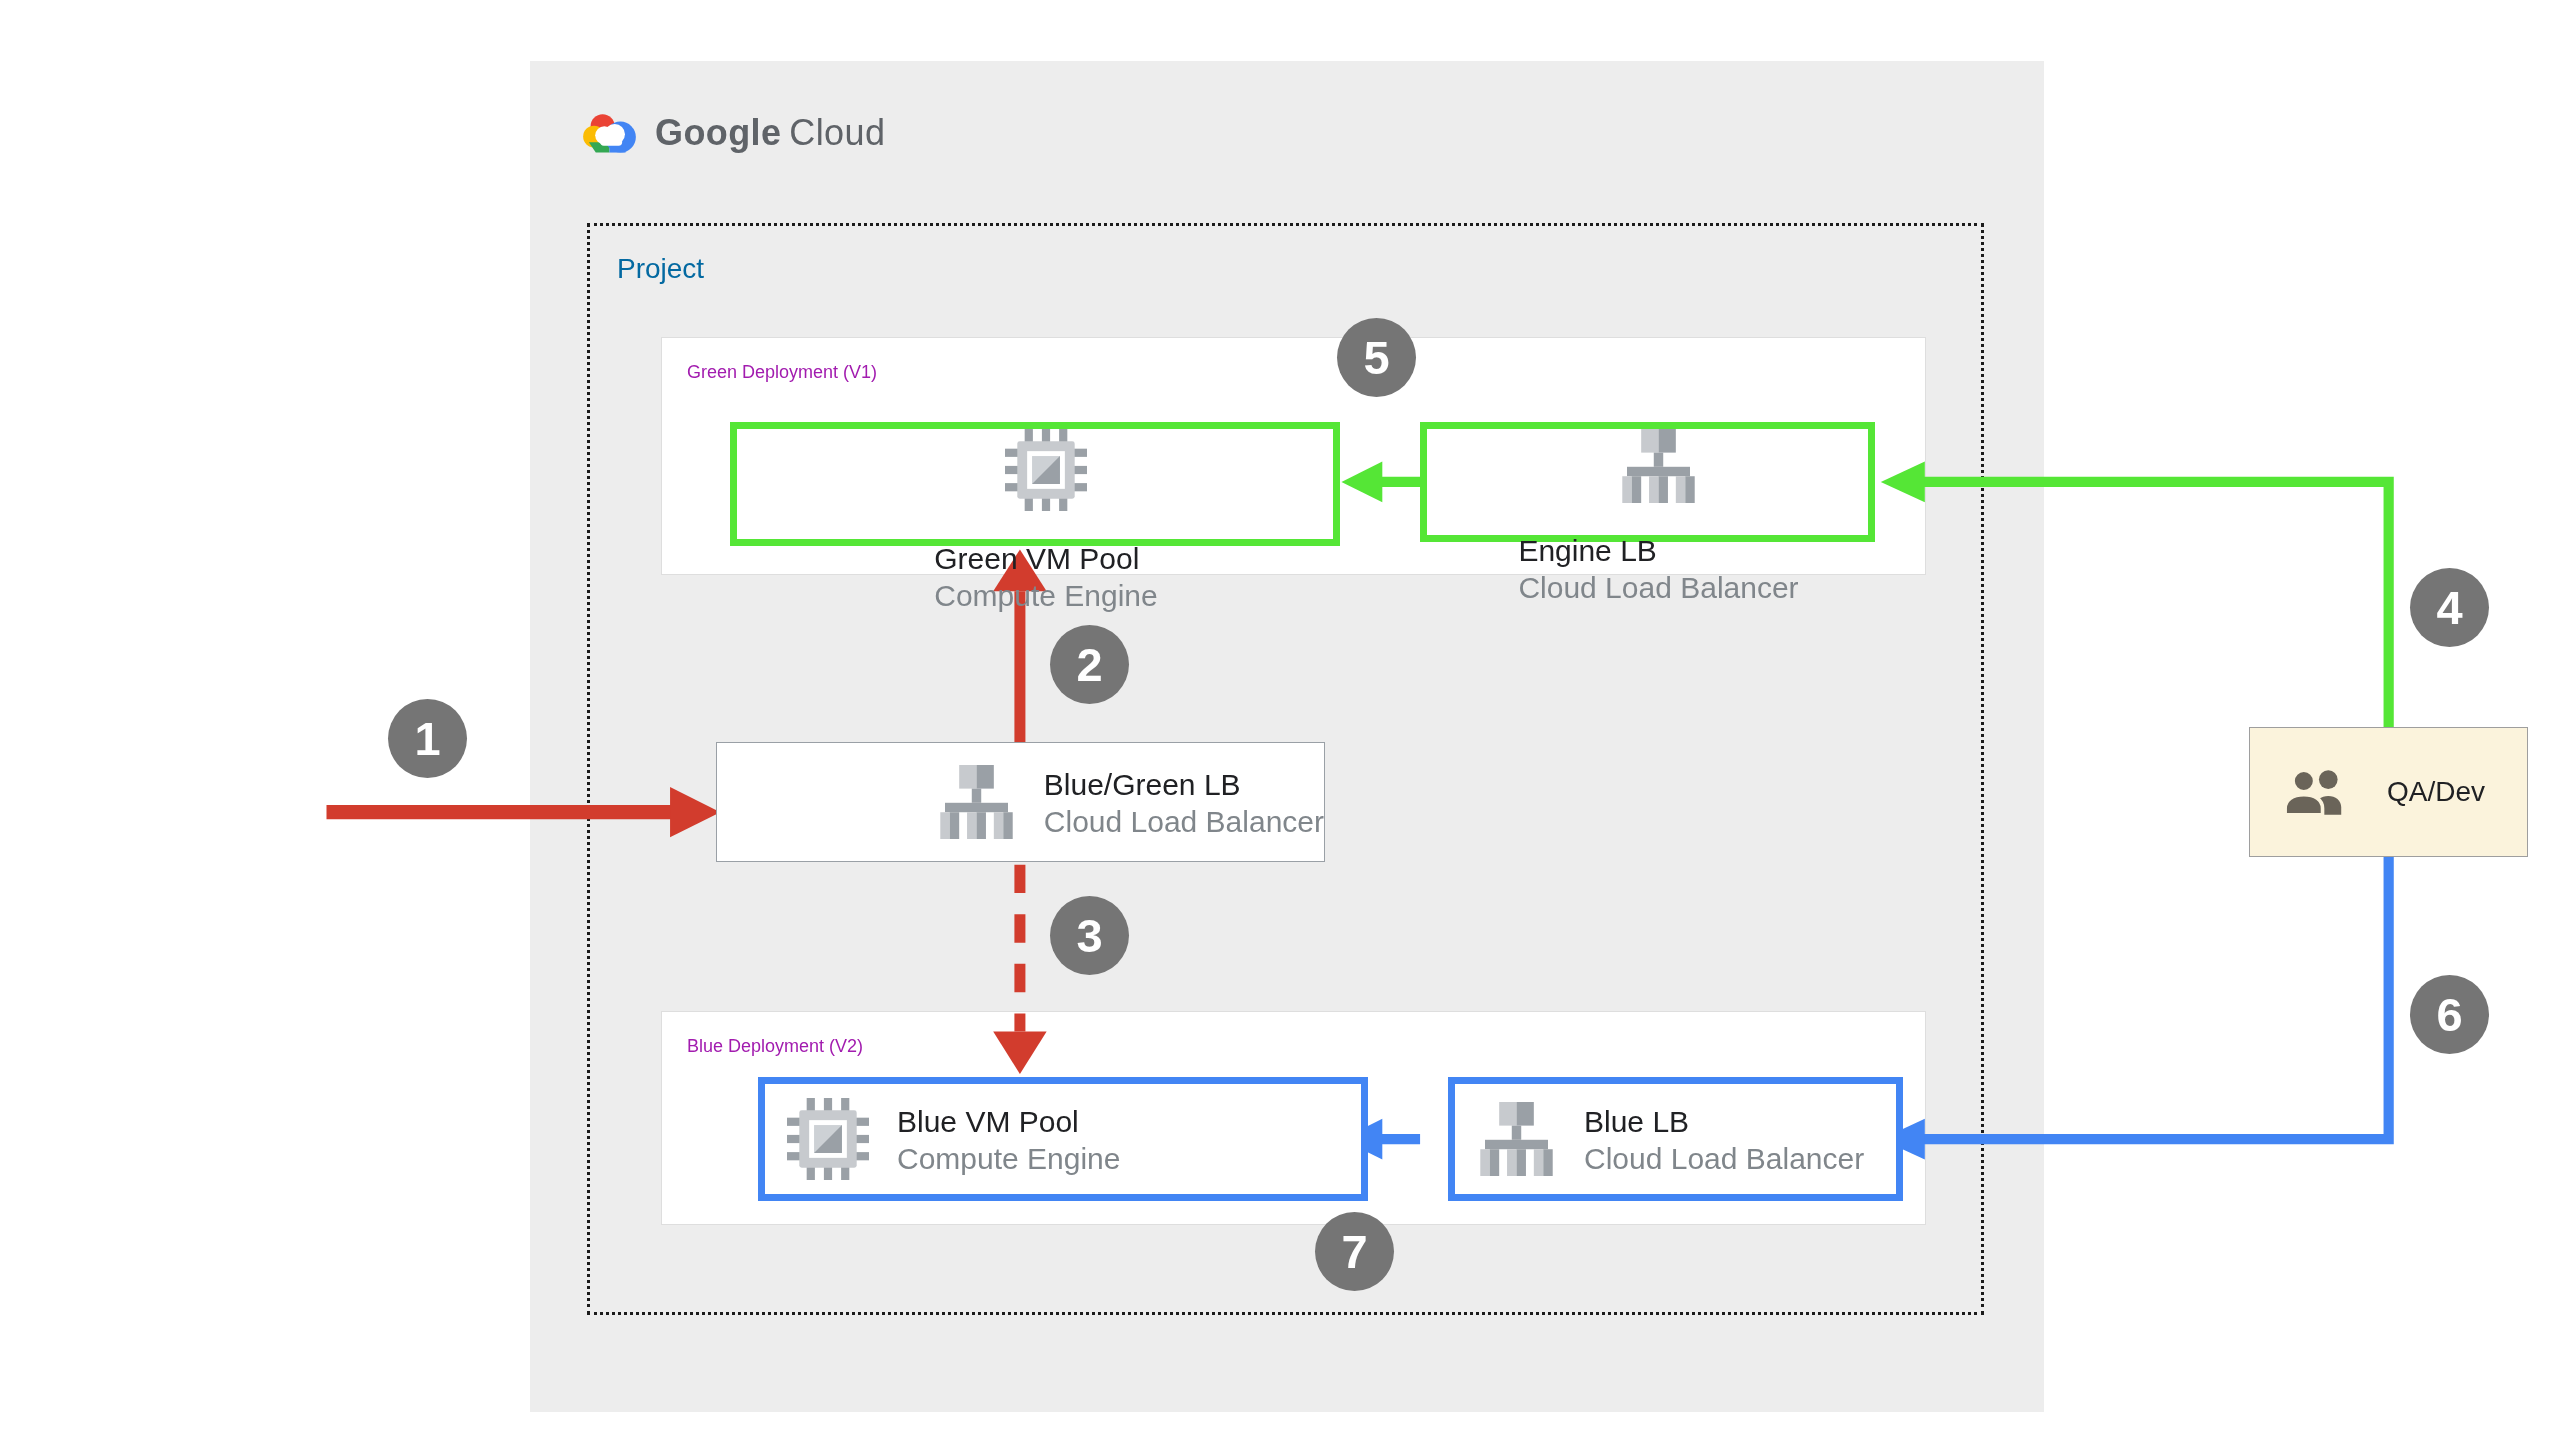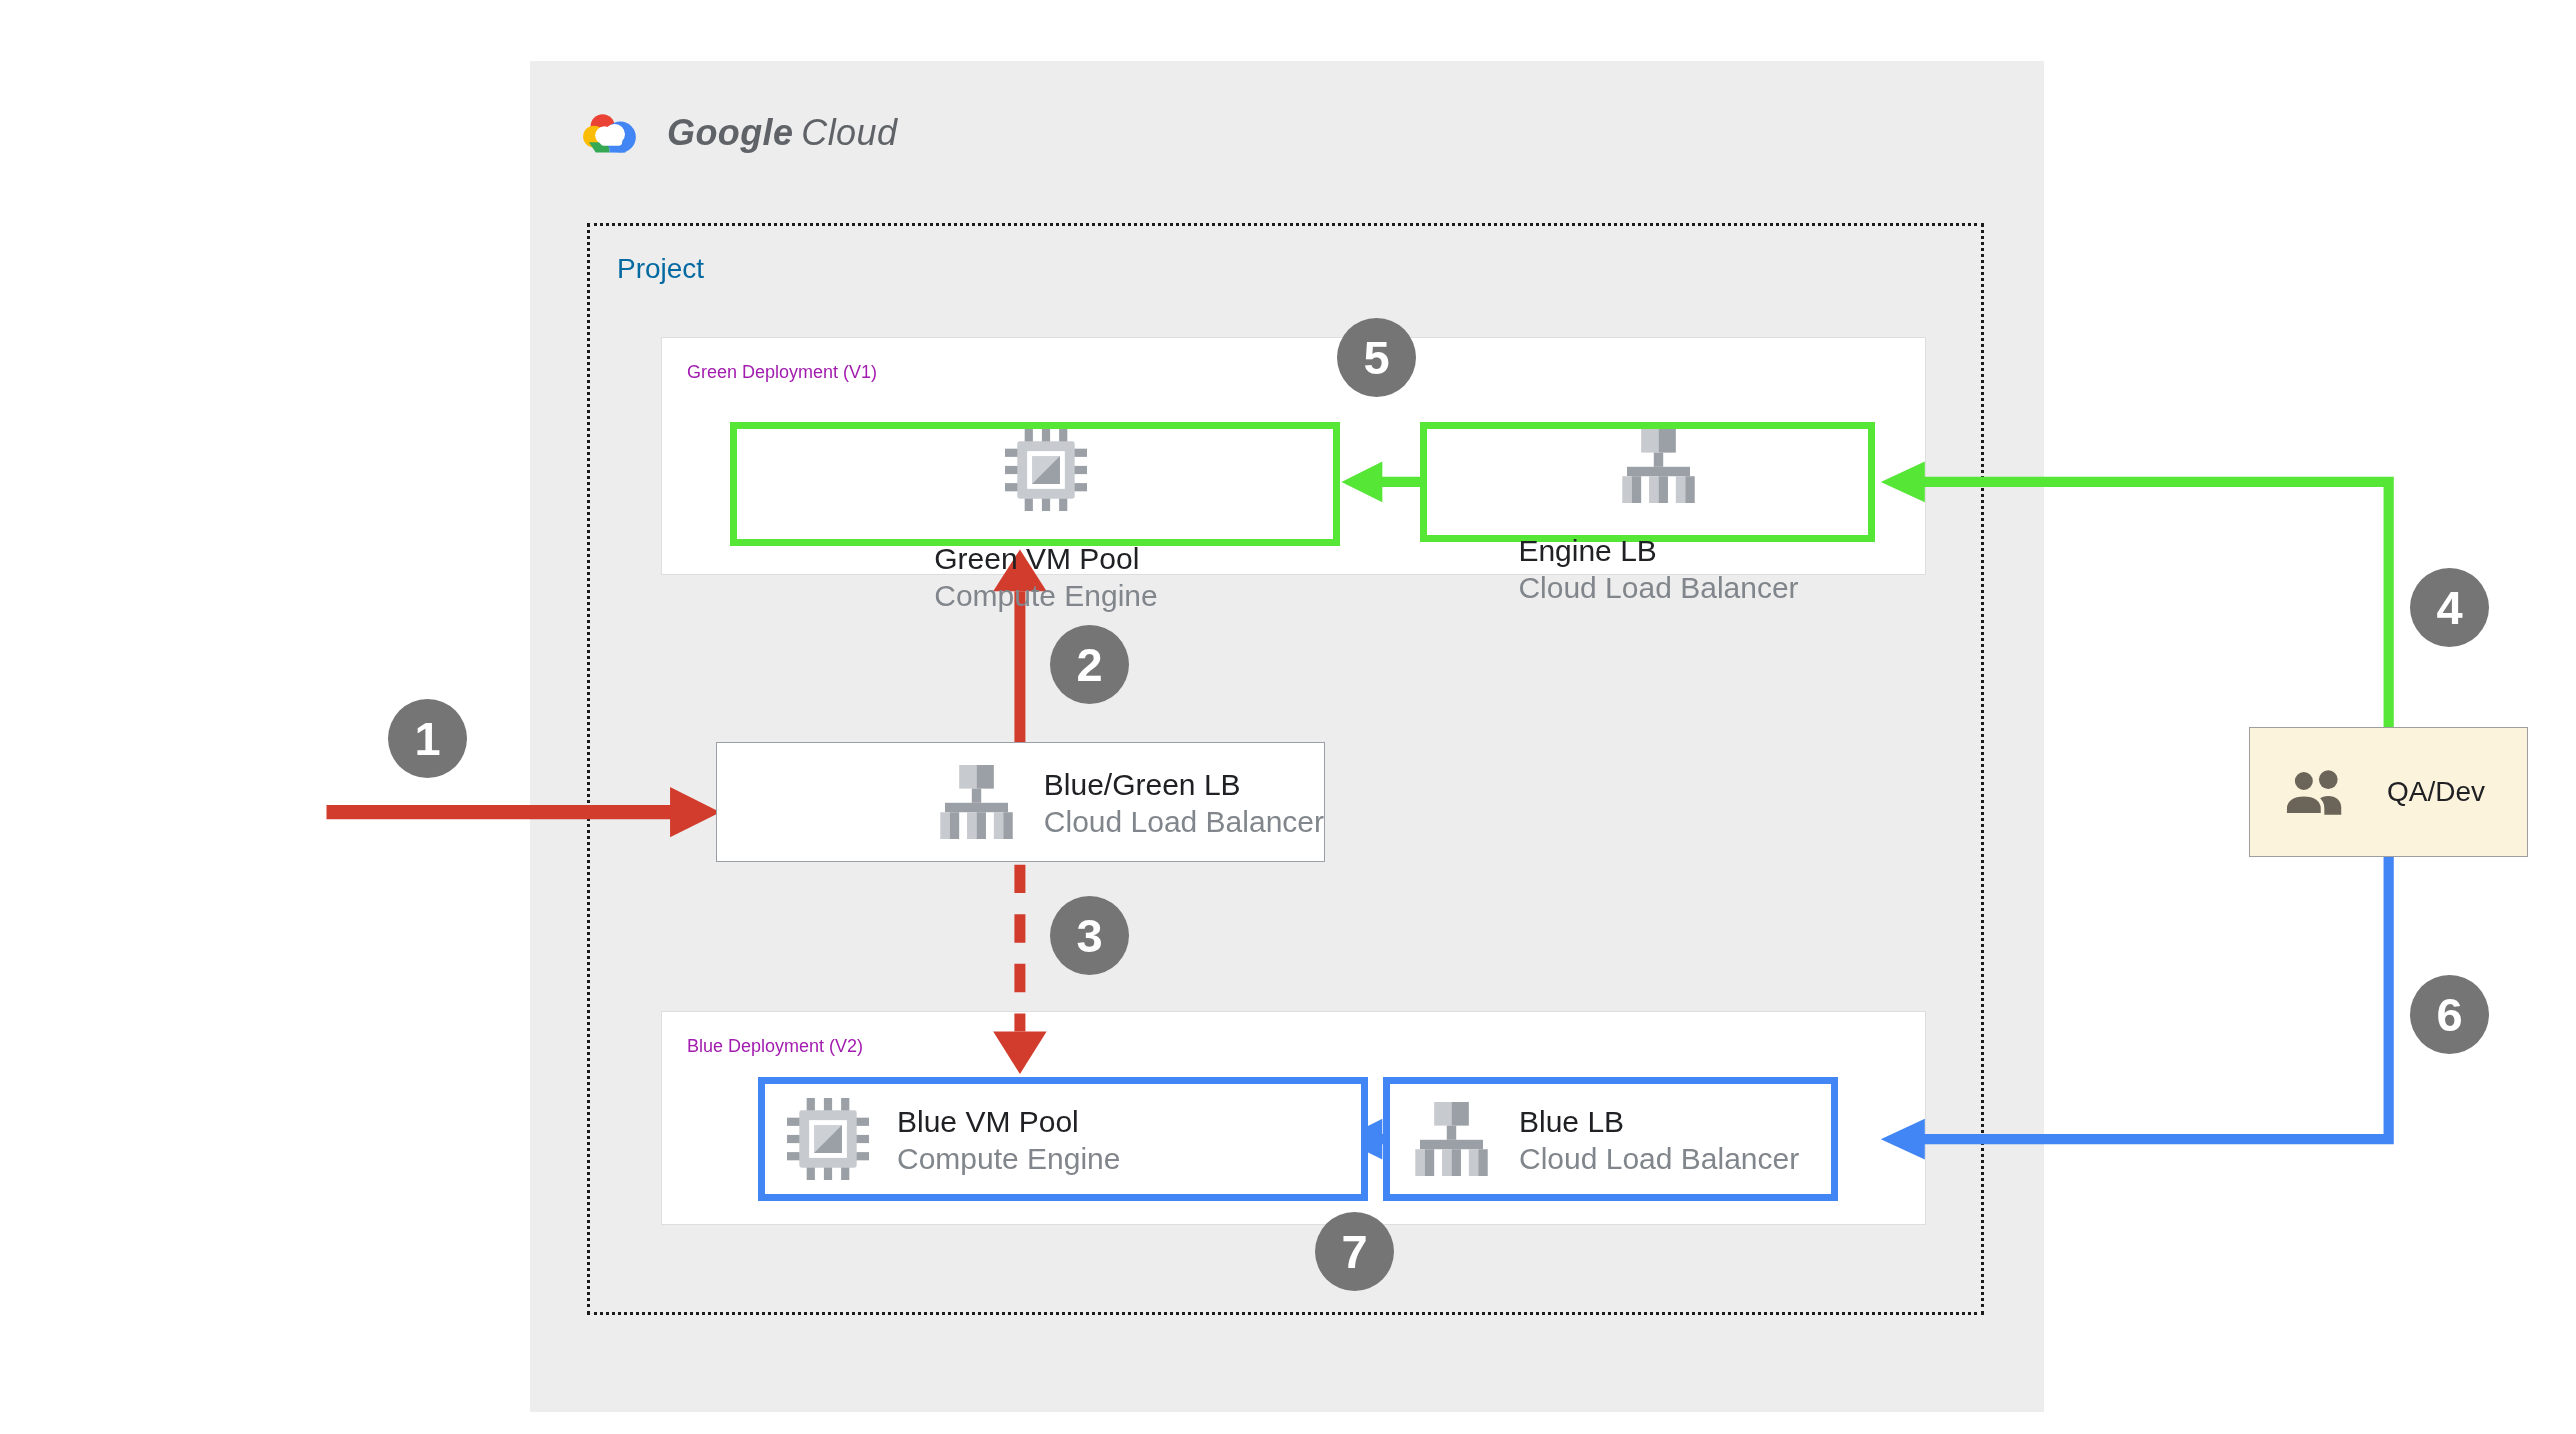--- a/index.html
+++ b/index.html
@@ -1,42 +1,42 @@
 <!DOCTYPE html>
 <html style="font-size:12.6px"><head>
 <meta charset="utf-8">
 <style>
   html,body{margin:0;padding:0;background:#ffffff;}
   body{font-family:"Liberation Sans","DejaVu Sans",sans-serif;}
   .canvas{position:relative;width:2576px;height:1434px;background:#ffffff;overflow:hidden;}
 
   .panel{position:absolute;left:530px;top:61px;width:1514px;height:1351px;background:#EDEDED;}
 
-  .logo{position:absolute;left:582px;top:110px;display:flex;align-items:center;gap:30px;font-style:italic;}
+  .logo{position:absolute;left:582px;top:110px;display:flex;align-items:center;gap:18px;}
   .logo-text{font-size:36px;color:#5F6368;letter-spacing:0.4px;}
   .logo-text .g{font-weight:600;}
   .logo-text .c{font-weight:400;margin-left:7.9px;}
 
   .project{position:absolute;left:587px;top:223px;width:1397px;height:1092px;border:3.1px dotted #1b1b1b;box-sizing:border-box;}
   .project-label{position:absolute;left:27px;top:27px;font-size:28px;color:#0369a1;}
 
   .group{position:absolute;background:#ffffff;border:1.6px solid #DEDEDE;box-sizing:border-box;}
   .group-green{left:661px;top:337px;width:1265px;height:238px;}
   .group-blue{left:661px;top:1011px;width:1265px;height:214px;}
   .group-label{position:absolute;left:25px;top:23.6px;font-size:18px;color:#a21caf;}
 
   .node{position:absolute;background:#ffffff;box-sizing:border-box;display:flex;align-items:center;padding-left:22px;gap:28px;}
   .node-green{border:7.9px solid #55E636;flex-direction:column;}
   .node-blue{border:7.9px solid #4285F4;margin-left:28px;}
   .node-gray{border:1.6px solid #9AA0A6;justify-content:flex-end;}
   .n-green-vm{left:730px;top:422px;width:610px;height:124px;}
   .n-green-lb{left:1420px;top:422px;width:455px;height:120px;}
   .n-bluegreen-lb{left:716px;top:742px;width:609px;height:120px;}
   .n-blue-vm{left:730px;top:1077px;width:610px;height:124px;}
-  .n-blue-lb{left:1355px;top:1077px;width:455px;height:124px;}
+  .n-blue-lb{left:1420px;top:1077px;width:455px;height:124px;}
   .node-text{display:flex;flex-direction:column;justify-content:center;}
   .node-title{font-size:30px;font-weight:500;color:#202124;line-height:39px;}
   .node-sub{font-size:30px;color:#80868B;line-height:35px;}
 
   .actor{position:absolute;background:#FBF3DC;border:1.6px solid #9E9E9E;box-sizing:border-box;display:flex;align-items:center;padding-left:33px;gap:35px;}
   .actor-users{left:60px;top:744px;width:267px;height:138px;}
   .actor-qa{left:2249px;top:727px;width:279px;height:130px;}
   .actor-label{font-size:28px;color:#202124;}
 
   .badge{position:absolute;width:79px;height:79px;border-radius:50%;background:#757575;color:#ffffff;

